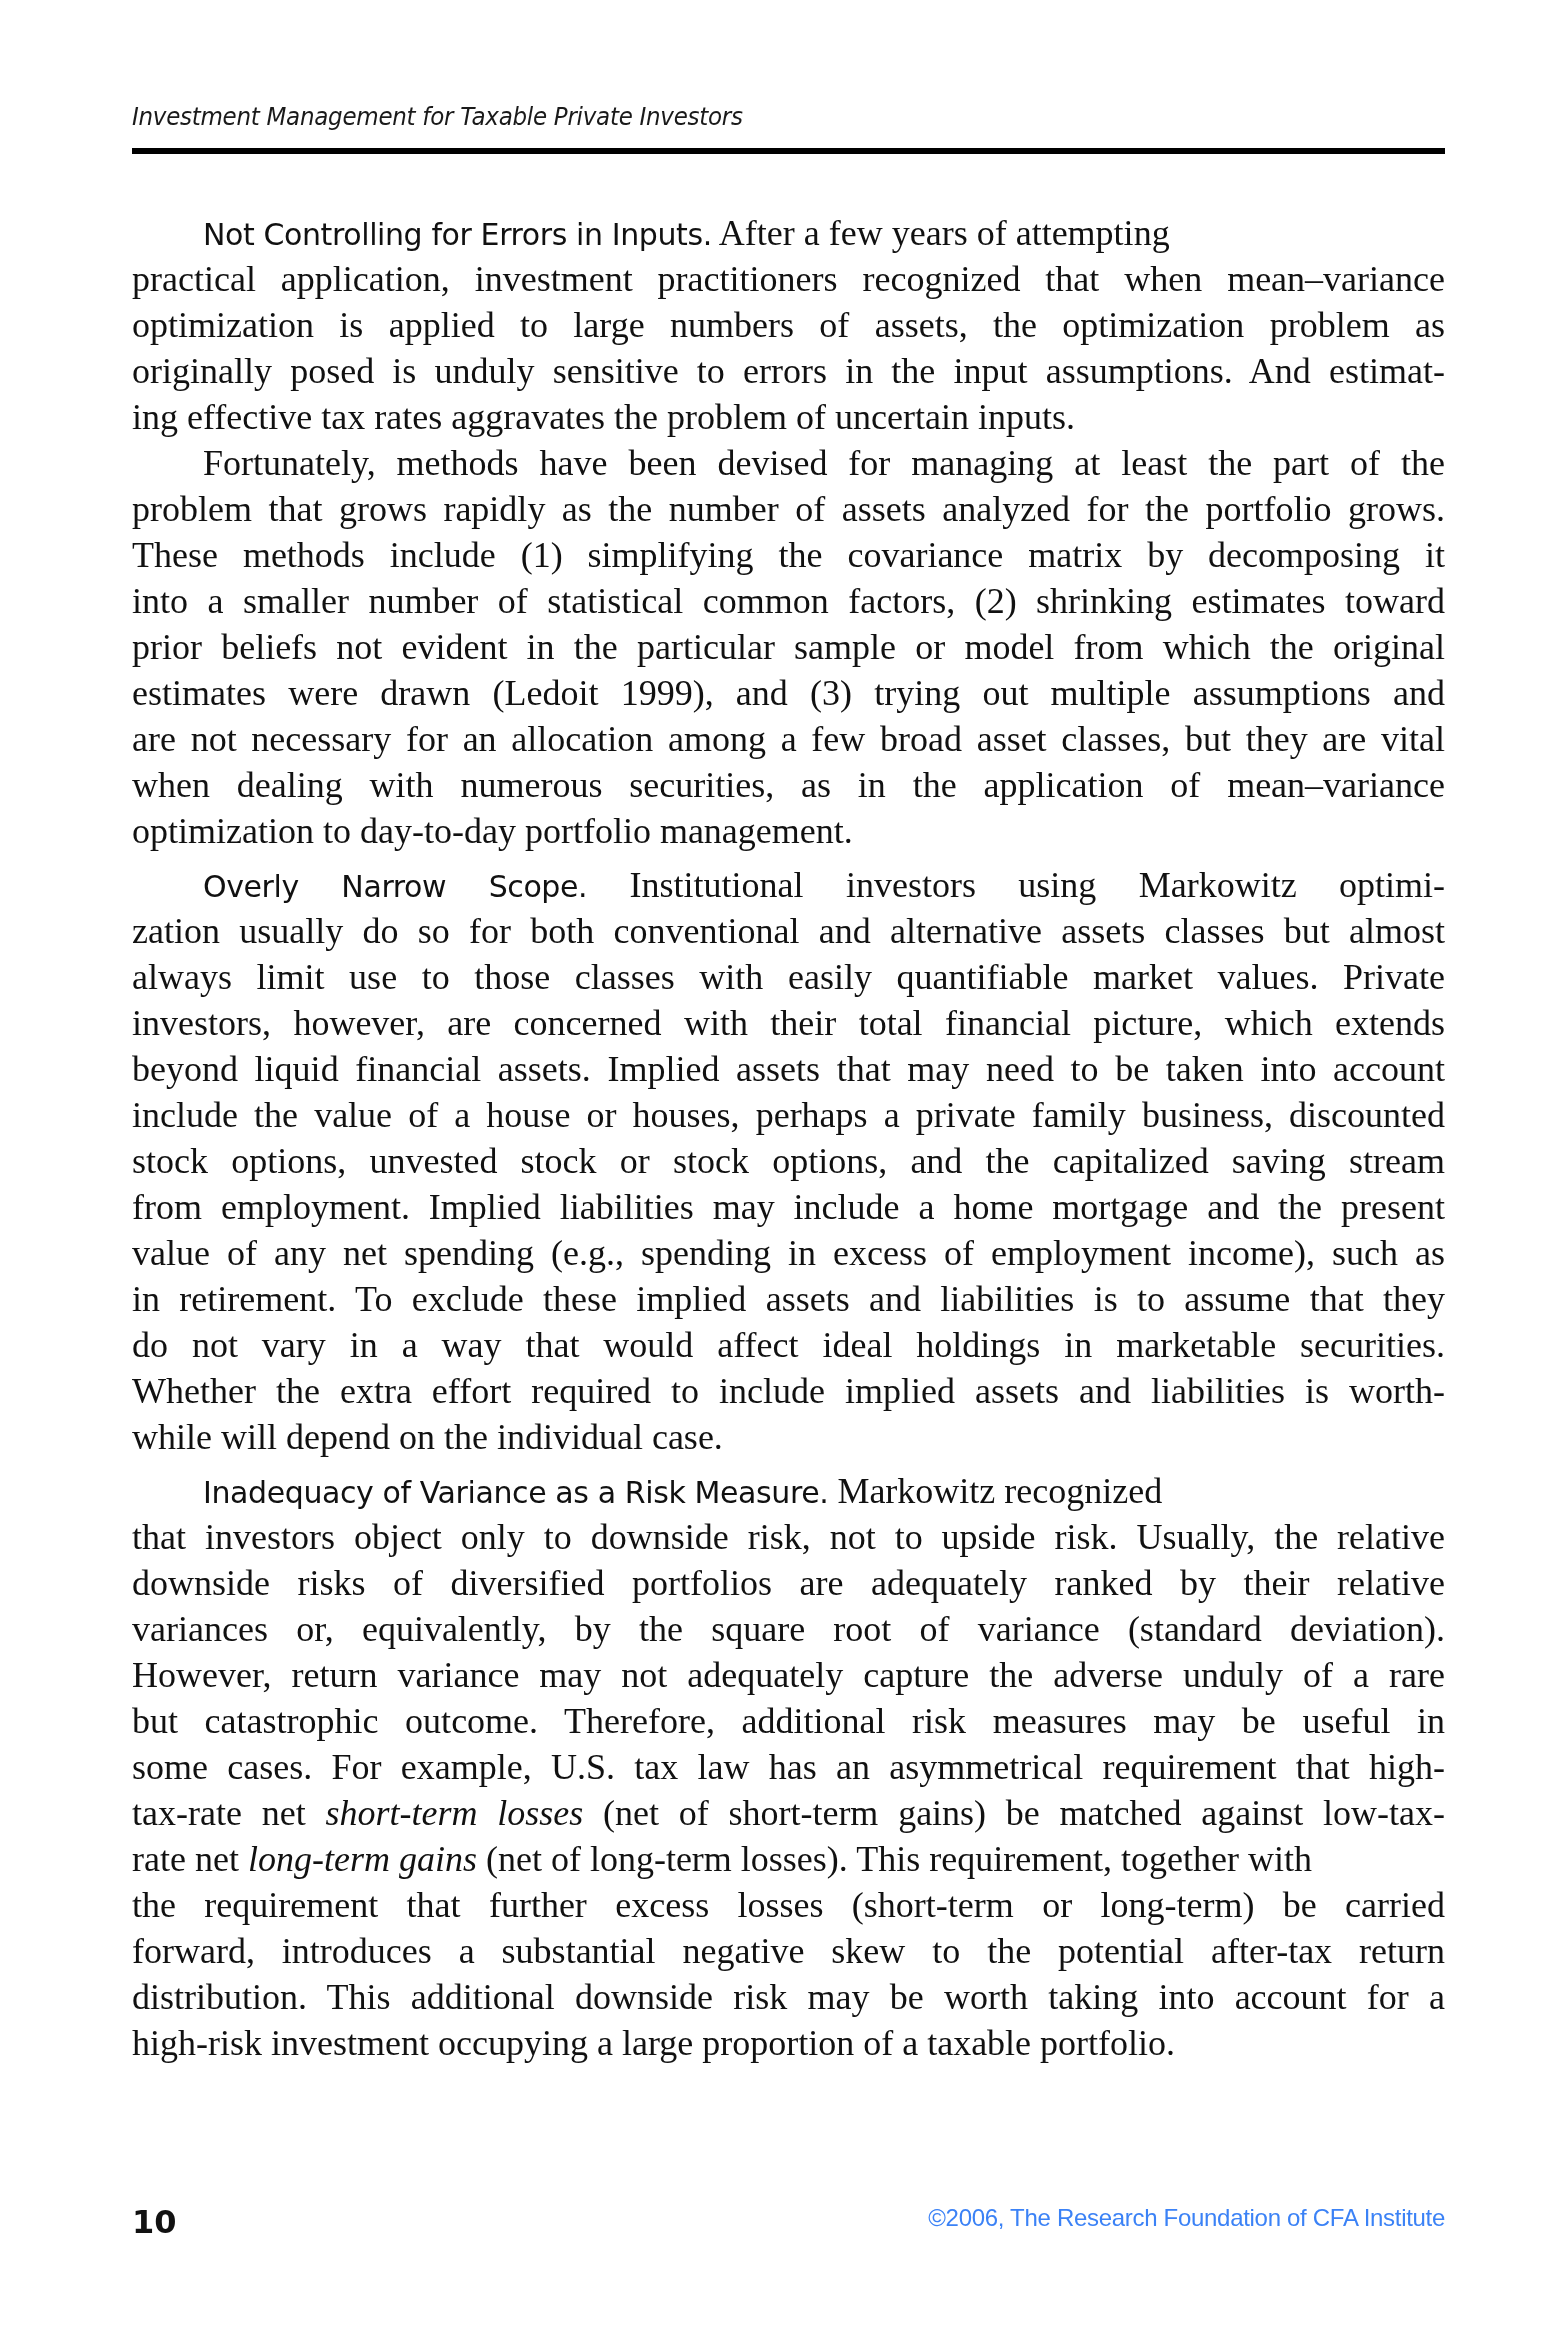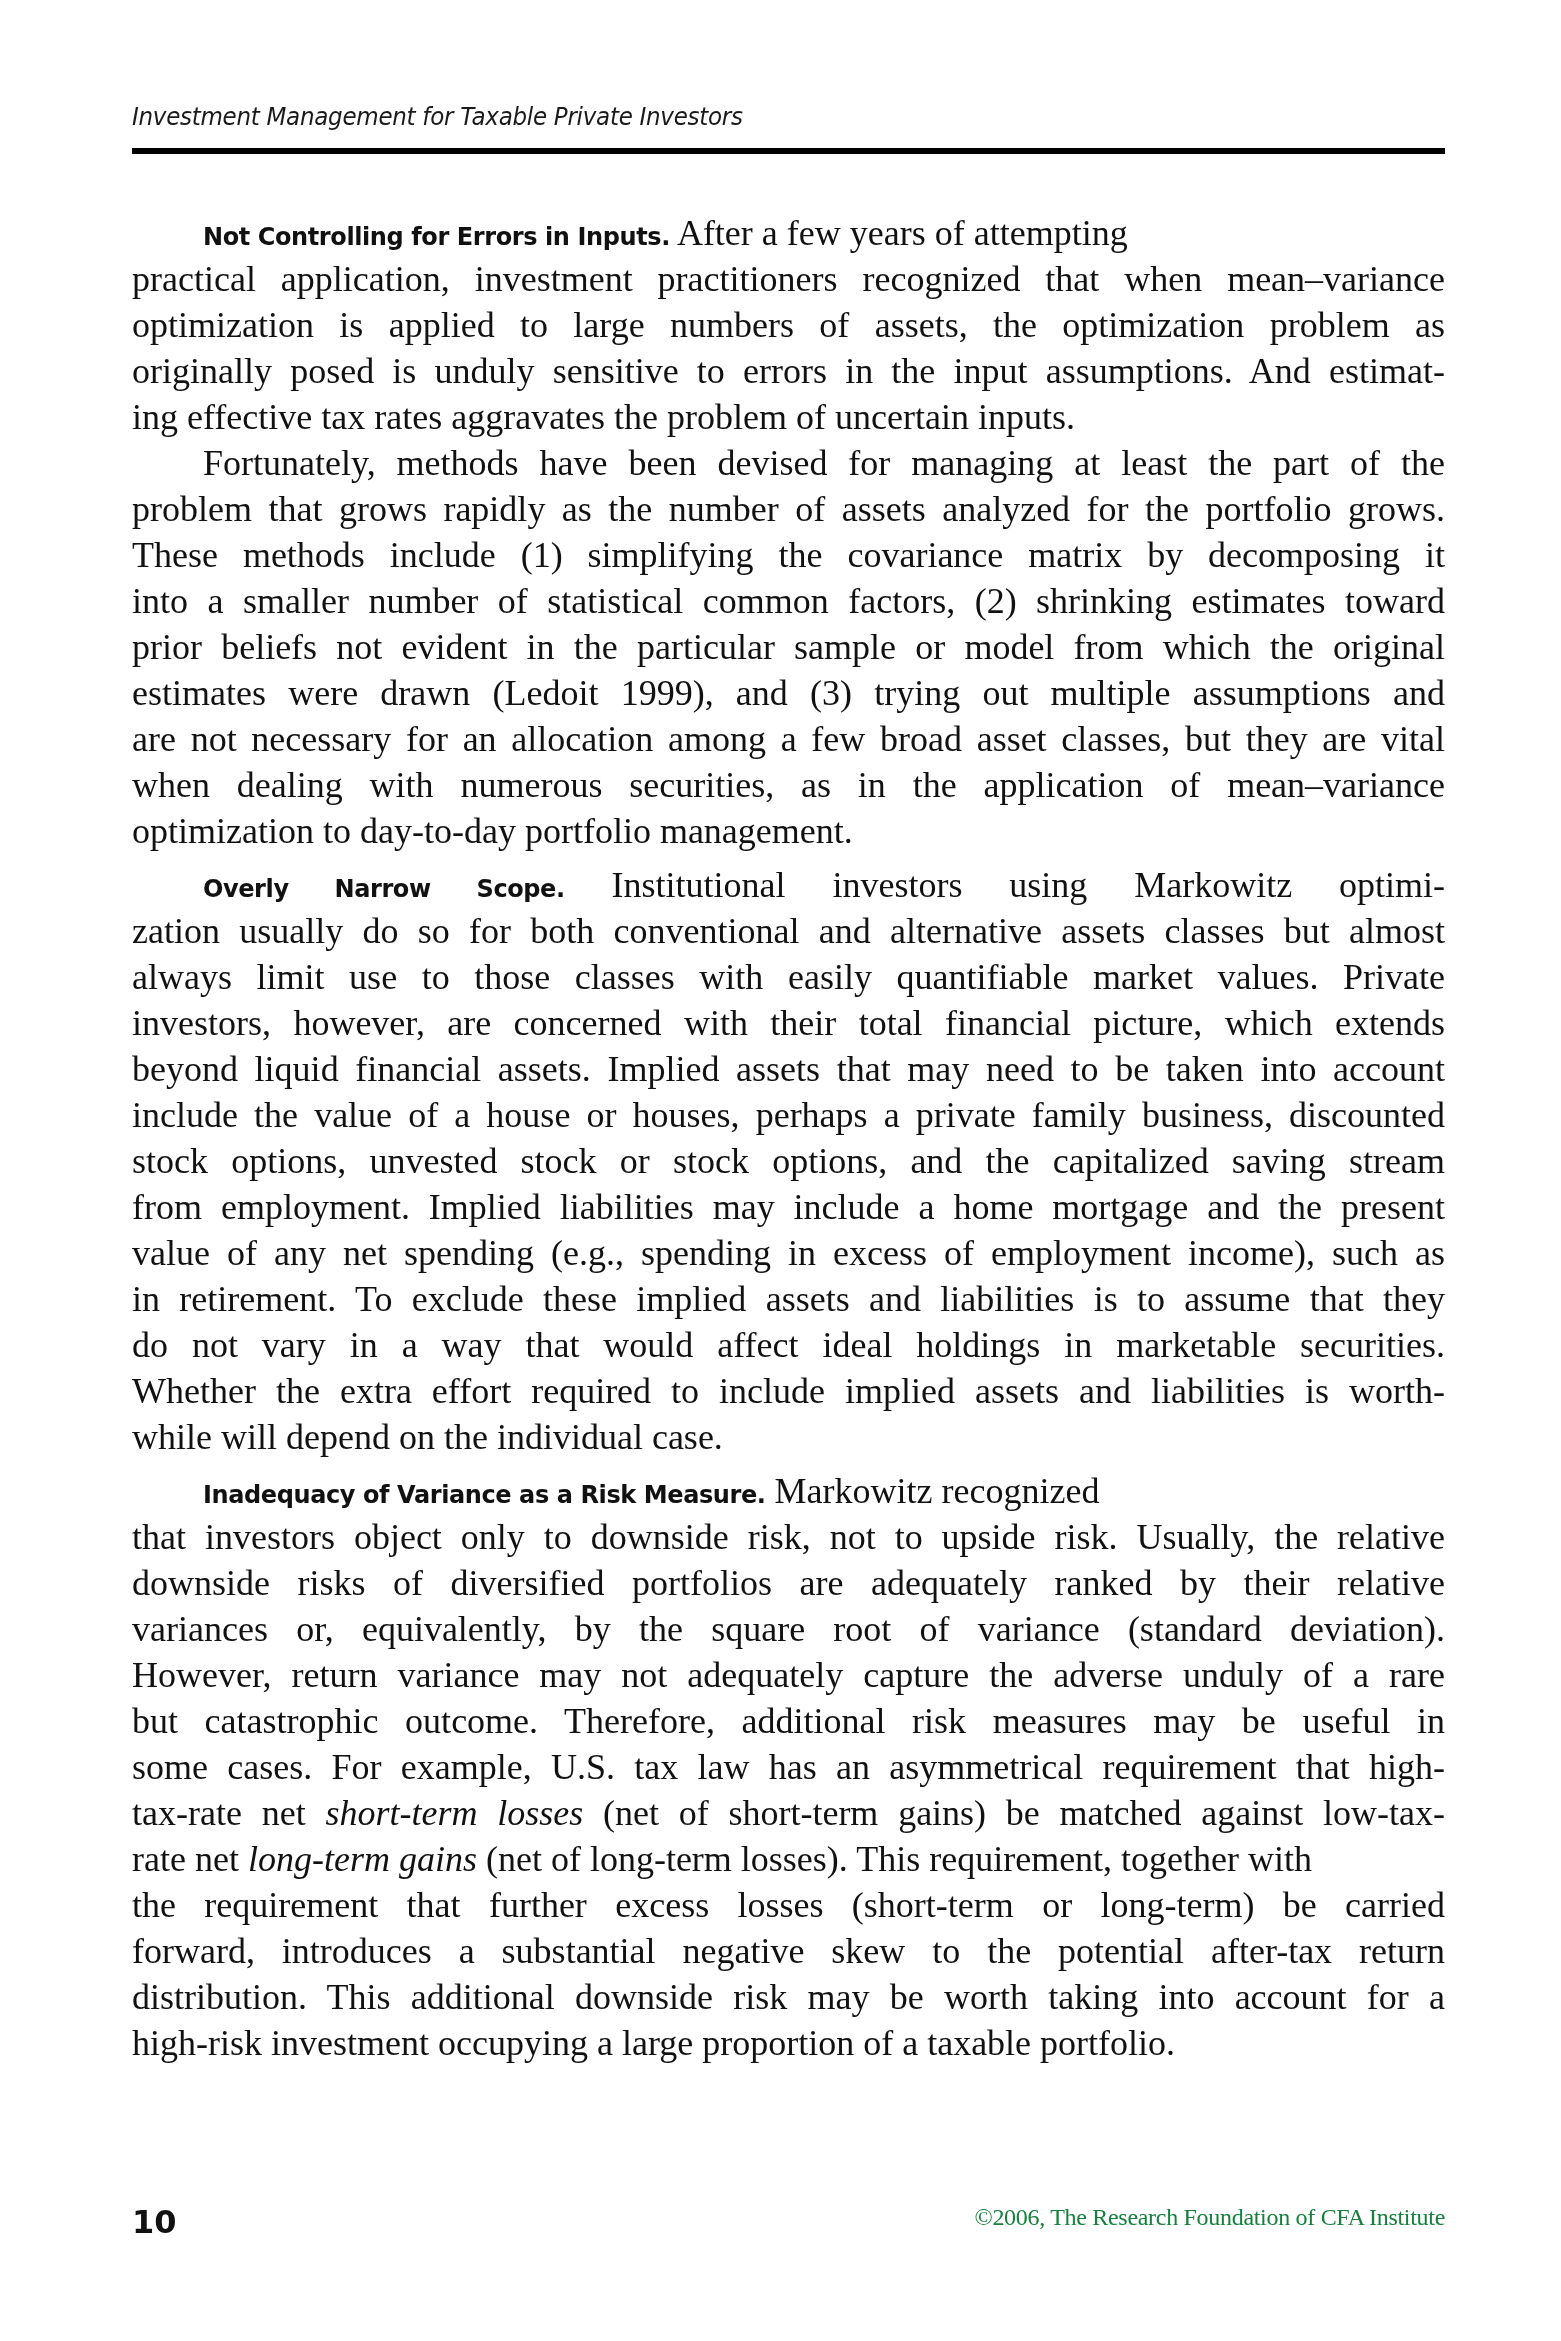--- a/index.html
+++ b/index.html
@@ -13,30 +13,30 @@
   .body-text {
     position: absolute; left: 132px; width: 1313px; top: 210px;
     font-family: "Liberation Serif", serif; font-size: 36px; line-height: 46px; color: #111;
   }
   .para { margin: 0; }
   .para.gap { margin-top: 8px; }
   .line { display: block; text-align: justify; text-align-last: justify; white-space: nowrap; overflow: visible; height: 46px; }
   .line.last { text-align-last: left; }
   .line.indent { padding-left: 71px; }
   .head {
-    font-family: "DejaVu Sans", sans-serif; font-weight: bold; font-size: 24px; letter-spacing: -0.4px;
+    font-family: "DejaVu Sans", sans-serif; font-weight: normal; font-size: 30px; letter-spacing: -0.4px;
   }
   em { font-style: italic; }
   .footer-page {
     position: absolute; left: 132px; top: 2203px;
     font-family: "DejaVu Sans", sans-serif; font-weight: bold; font-size: 32px; color: #111;
   }
   .footer-copy {
     position: absolute; right: 116px; top: 2204px;
-    font-family: Liberation Serif, serif; font-size: 24px; color: #15803d; letter-spacing: -0.3px;
+    font-family: Liberation Sans, sans-serif; font-size: 24px; color: #3b82f6; letter-spacing: -0.3px;
   }
 </style>
 </head>
 <body>
 
 <div class="running-head">Investment Management for Taxable Private Investors</div>
 <div class="rule"></div>
 
 <div class="body-text">
 

